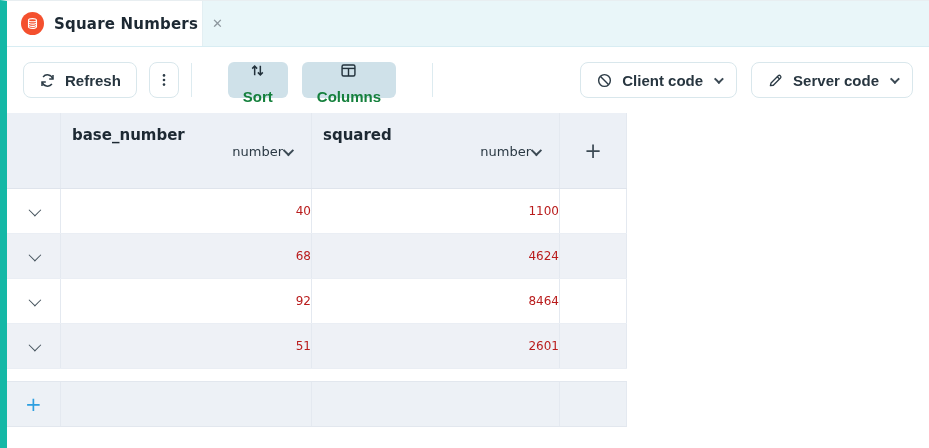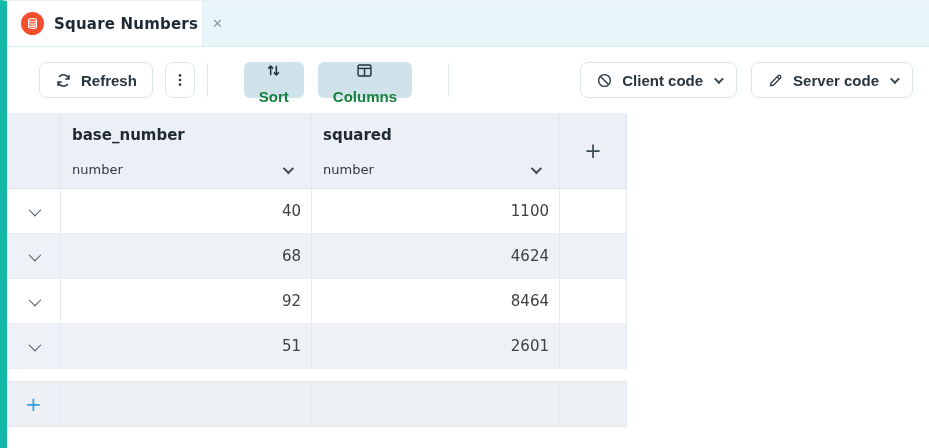--- a/index.html
+++ b/index.html
@@ -17,21 +17,21 @@
     gap: 10px; padding: 0 12px 0 14px; border-right: 1px solid #e3eff3; cursor: default;
   }
   .dbbadge {
     width: 23px; height: 23px; border-radius: 50%; background: #f4502e;
     display: flex; align-items: center; justify-content: center; flex: 0 0 auto;
   }
   .tab-title { font-size: 15px; font-weight: 700; color: #1d2933; letter-spacing: .2px; white-space: nowrap; }
   .tab-close { margin-left: 4px; font-size: 13px; color: #8d979e; cursor: pointer; line-height: 1; }
 
   
-  .toolbar { height: 66px; display: flex; align-items: center; background: #fff; padding: 16px 16px; margin-left: 16px; }
+  .toolbar { height: 66px; display: flex; align-items: center; background: #fff; padding: 16px 16px; }
   .btn {
     display: inline-flex; align-items: center; gap: 9px; height: 36px;
     font-size: 15px; font-weight: 700; color: #27353f; cursor: pointer;
     border-radius: 8px; padding: 0 15px; background: #fff; border: 1px solid #d9e7ec;
     white-space: nowrap;
   }
   .btn-filled { background: #cfe1e9; border: none; border-radius: 6px; color: #15803d; flex-direction: column; }
   .btn-icononly { width: 30px; padding: 0; justify-content: center; }
   .vdiv { width: 1px; height: 34px; background: #ddebf0; margin: 0 0 0 12px; flex: 0 0 auto; }
   .ml36 { margin-left: 36px; } .ml14 { margin-left: 14px; }
@@ -46,28 +46,28 @@
 
   
   .tbl { width: 620px; }
   .cell { border-right: 1px solid #e4e9f0; height: 100%; }
   .c-exp { width: 54px; flex: 0 0 54px; display: flex; align-items: center; justify-content: center; }
   .c-a   { width: 251px; flex: 0 0 251px; }
   .c-b   { width: 248px; flex: 0 0 248px; }
   .c-add { width: 67px; flex: 0 0 67px; display: flex; align-items: center; justify-content: center; }
 
   .thead { display: flex; height: 76px; background: #ecf0f6; border-bottom: 1px solid #dfe4ec; }
-  .hcell { padding: 13px 12px 11px 11px; display: flex; flex-direction: column; justify-content: space-between; cursor: pointer; }
+  .hcell { padding: 13px 12px 11px 11px; display: flex; flex-direction: row; justify-content: space-between; cursor: pointer; }
   .hname { font-size: 15px; font-weight: 700; color: #1d2933; }
   .htype { display: flex; align-items: center; justify-content: space-between; font-size: 13px; color: #2b3944; padding-right: 8px; }
   .hplus { font-size: 21px; font-weight: 400; color: #3c4a54; cursor: pointer; }
 
   .trow { display: flex; height: 45px; background: #fff; border-bottom: 1px solid #eaeef4; }
   .trow.alt { background: #eef1f6; }
-  .num { display: flex; align-items: center; justify-content: flex-end; padding-right: 10px; font-size: 15px; color: #404040; cursor: default; }
+  .num { display: flex; align-items: center; justify-content: flex-end; font-size: 12px; color: #b91c1c; cursor: default; }
   .rowchev { width: 9px; height: 9px; border-right: 1.8px solid #44525c; border-bottom: 1.8px solid #44525c; transform: rotate(45deg) translateY(-2px); }
 
   .gap { height: 12px; background: #fff; }
   .addrow { display: flex; height: 46px; background: #edf1f6; border-top: 1px solid #e2e7ee; border-bottom: 1px solid #e2e7ee; }
   .addplus { font-size: 20px; color: #2d9fe0; cursor: pointer; line-height: 1; }
 </style>
 </head>
 <body>
 
 <div class="app">

